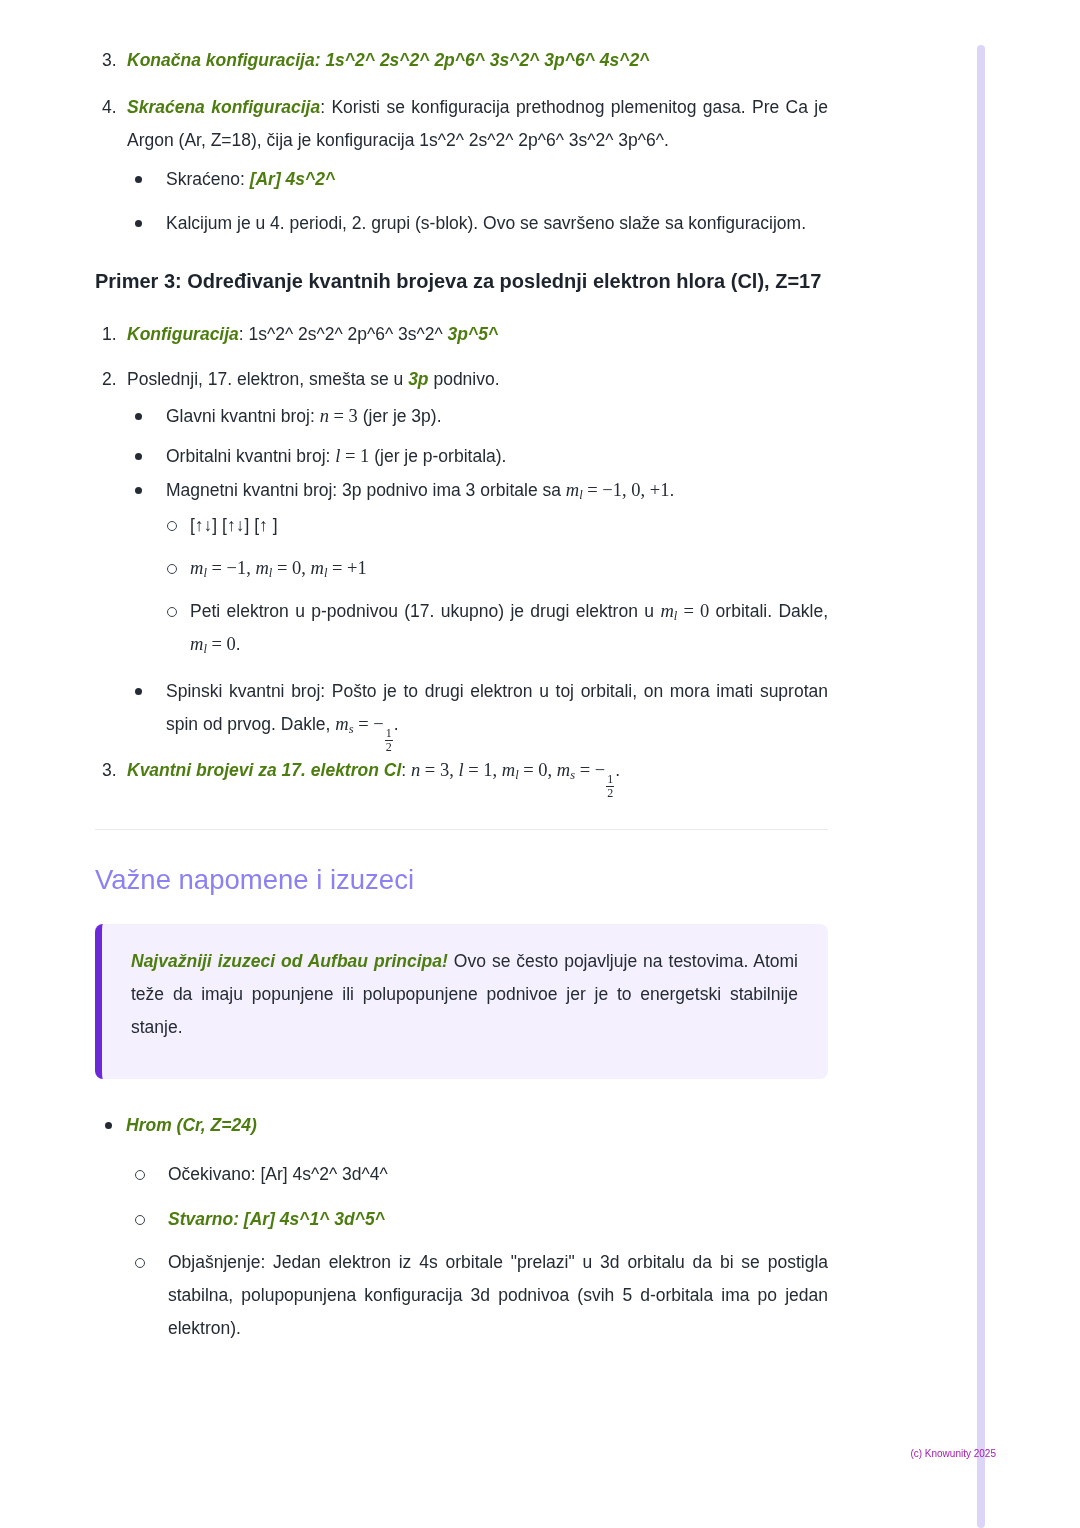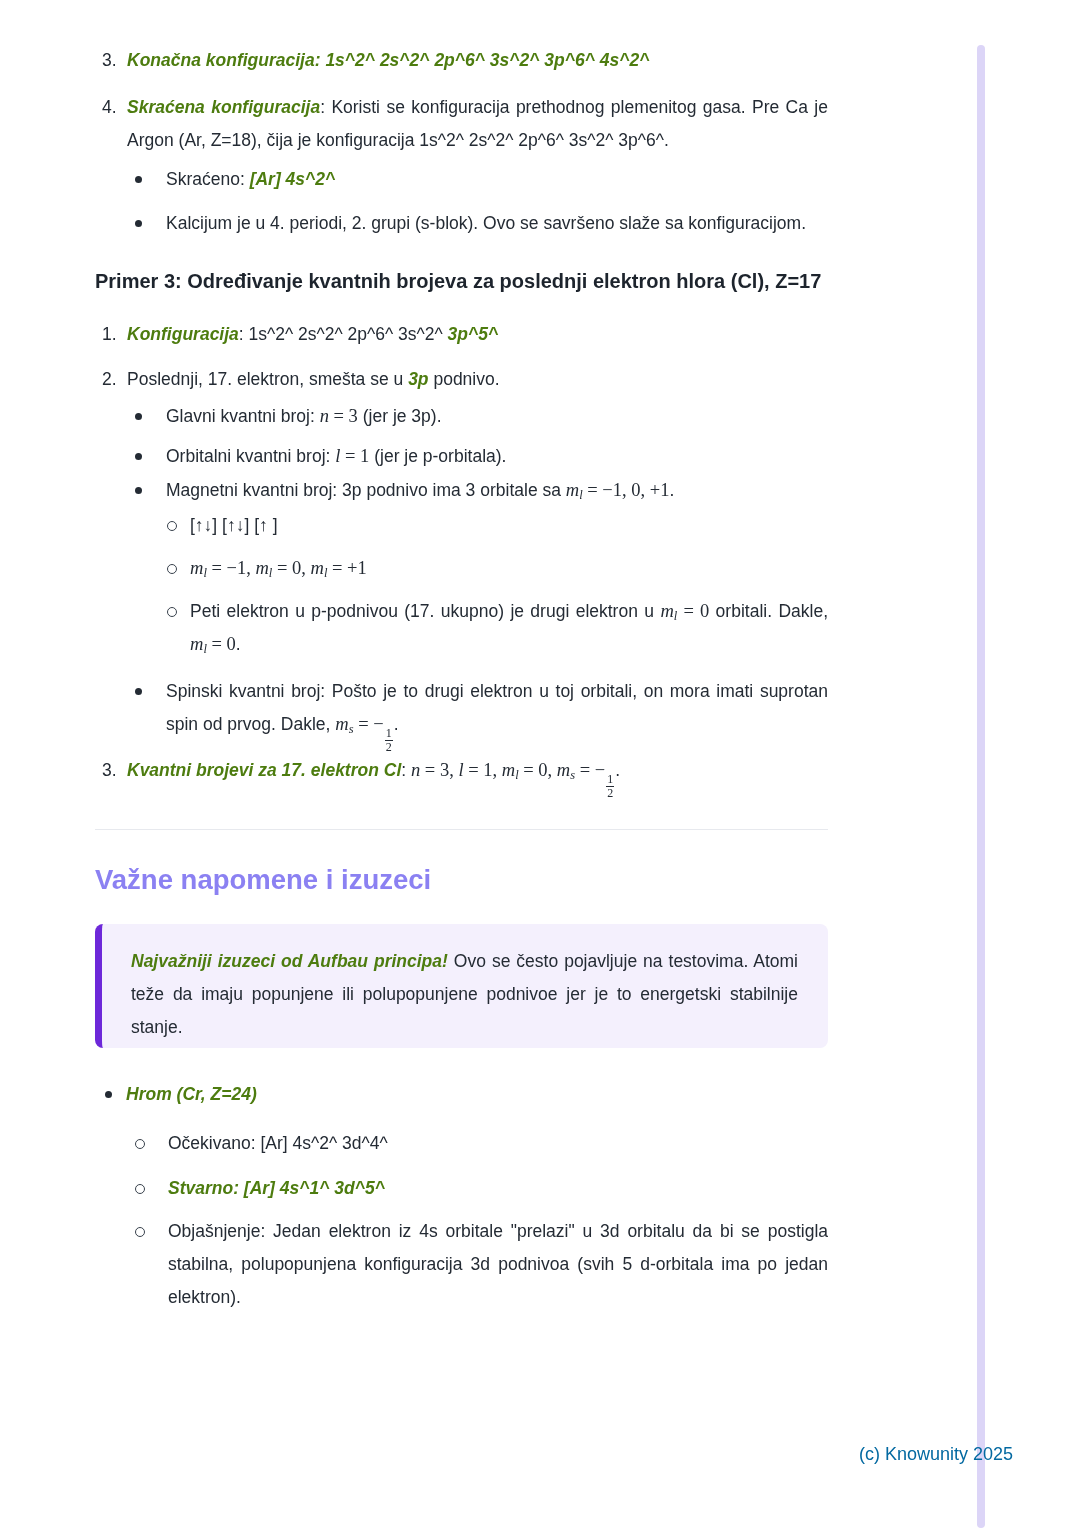--- a/index.html
+++ b/index.html
@@ -20,41 +20,41 @@
   
   .bl{display:flex;align-items:flex-start;}
   .ind0{padding-left:10px;justify-content:space-between;}
   .ind1{padding-left:40px;gap:10px;}
   .ind2{padding-left:72px;}
   .dot{flex:none;width:7px;height:7px;border-radius:50%;background:#242b34;margin:13px 14px 0 0;}
   .ring{flex:none;width:8px;height:8px;border-radius:50%;border:1.5px solid #39424d;margin:12px 13px 0 0;background:transparent;}
   .btext{flex:1;min-width:0;}
   
   h2.primer{font-size:20px;line-height:38px;font-weight:700;color:#1d242d;margin:22px 0 18px;text-align:justify;}
-  h1.purple{font-size:27.5px;line-height:36px;font-weight:700;color:#8b81f2;margin:32px 0 26px;}
+  h1.purple{font-size:27.5px;line-height:36px;font-weight:400;color:#8b81f2;margin:32px 0 26px;}
   hr.divider{border:none;border-top:1px solid #e7e9ee;margin:30px 0 0;}
   
   .callout{
     background:#f4f0fd;border-left:7px solid #6d28d9;border-radius:8px;
-    padding:21px 30px 4px 29px;text-align:justify;margin:0 0 30px;
+    padding:21px 30px 35px 29px;text-align:justify;margin:0 0 30px;
   }
   
   .math{font-family:Liberation Serif, serif;font-size:18.5px;}
   .math i{font-style:italic;}
   .math sub{font-size:12.5px;line-height:0;vertical-align:-3px;font-style:italic;}
   .frac{display:inline-flex;flex-direction:column;align-items:center;line-height:1.05;font-size:12px;vertical-align:-7px;margin:0 1px;font-style:normal;}
   .frac .fnum{padding:0 1px;}
   .frac .fden{border-top:1px solid currentColor;padding:0 1px;}
   
   .mb4{margin-bottom:4px}.mb6{margin-bottom:6px}.mb7{margin-bottom:7px}.mb9{margin-bottom:1px}
   .mb10{margin-bottom:10px}.mb11{margin-bottom:11px}.mb12{margin-bottom:12px}.mb14{margin-bottom:14px}
   .mb16{margin-bottom:16px}.mb18{margin-bottom:1px}.mt30{margin-top:30px}.mb2{margin-bottom:2px}
   
   .scrollbar{position:absolute;left:977px;top:45px;bottom:0;width:8px;background:#dcd5f7;border-radius:4px;}
-  .footer{position:absolute;right:67px;bottom:66px;font-size:18px;line-height:16px;color:#0369a1;z-index:2;}
+  .footer{position:absolute;right:84px;bottom:66px;font-size:10px;line-height:16px;color:#a21caf;z-index:2;}
 </style>
 </head>
 <body>
 
 <main class="content">
 
   <div class="orow mb14">
     <span class="onum">3.</span>
     <p class="otext"><b>Konačna konfiguracija</b><b>: </b><b>1s^2^ 2s^2^ 2p^6^ 3s^2^ 3p^6^ 4s^2^</b></p>
   </div>

